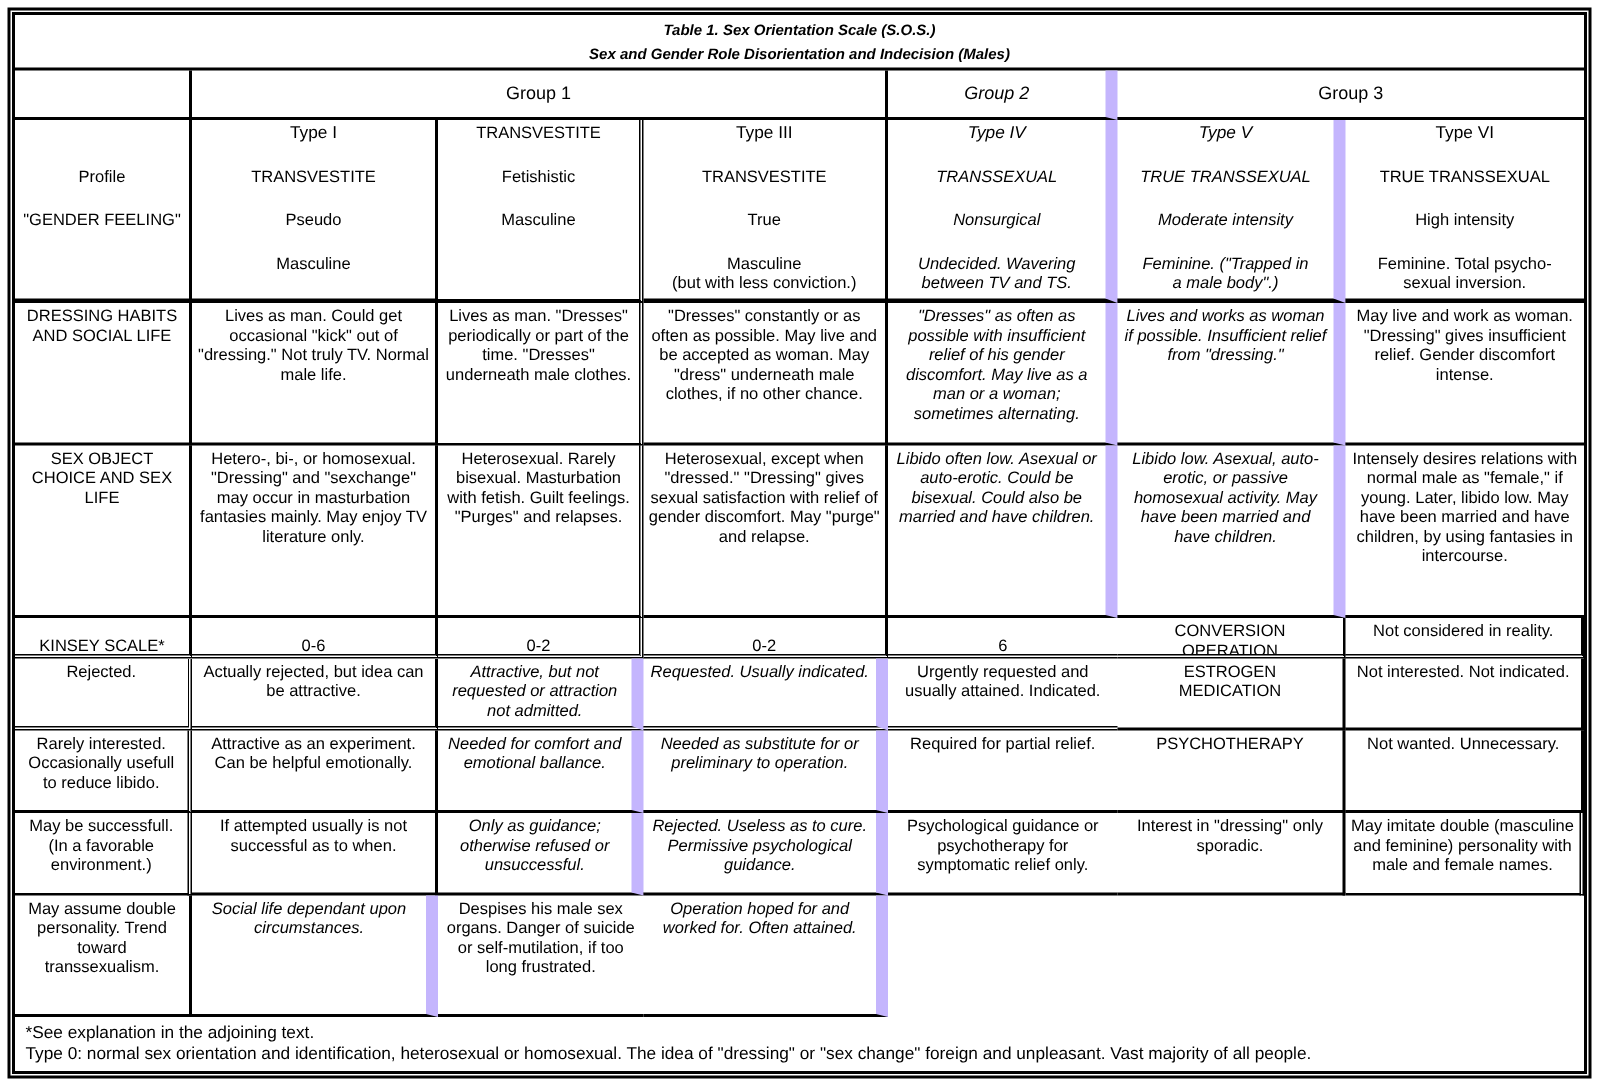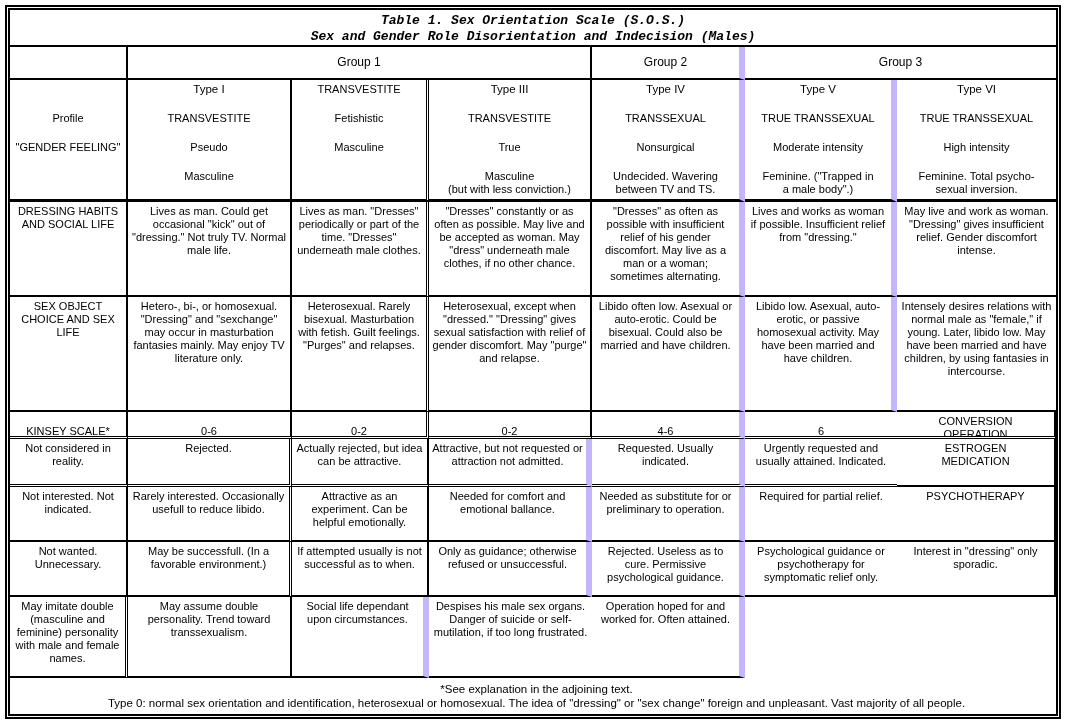--- a/index.html
+++ b/index.html
@@ -3,38 +3,38 @@
 <meta charset="utf-8">
 <style>
   html,body{margin:0;padding:0;background:#fff;}
   body{width:1066px;height:724px;overflow:hidden;font-family:"Liberation Sans","DejaVu Sans",sans-serif;color:#000;}
   .sheet{width:1056px;height:714px;margin:5px;border:5px double #000;box-sizing:border-box;background:#fff;}
   .grid{display:grid;width:100%;height:100%;
         grid-template-columns:118px 164px 137px 163px 153px 152px 159px;
         grid-template-rows:37px 33px 122px 95px 115px 27px 48px 55px 55px 81px 1fr;}
   .c{box-sizing:border-box;text-align:center;font-size:11px;line-height:13px;padding:3px 3px 0 3px;overflow:hidden;}
   .br2{border-right:2px solid #000;}
-  .br3{border-right:6px solid #c4b5fd;}
+  .br3{border-right:8px solid #c4b5fd;font-style:italic;}
   .brd{border-right:3px double #000;}
   .bb2{border-bottom:2px solid #000;}
   .bb3{border-bottom:3px solid #000;}
   .bbd{border-bottom:3px double #000;}
   .span-all{grid-column:1 / -1;}
   .g1{grid-column:2 / 5;}
   .g3{grid-column:6 / 8;}
-  .title{font-weight:bold;font-style:italic;font-size:13px;line-height:16px;padding-top:3px;font-family:Liberation Mono, monospace;}
+  .title{font-weight:bold;font-style:italic;font-size:10px;line-height:16px;padding-top:3px;}
   .ghead{display:flex;align-items:center;justify-content:center;font-size:12px;padding:0;}
   .pcell{display:flex;flex-direction:column;padding:0 3px;}
   .ps{flex:0 0 29px;padding-top:3px;box-sizing:border-box;}
   .psl{flex:1 1 auto;padding-top:3px;}
   .typehead{font-size:11.5px;}
   .pre{white-space:pre-line;}
   .vcenter{display:flex;align-items:center;justify-content:center;padding-top:15px;}
   .rowlabel{font-size:11px;}
-  .foot{text-align:center;padding:4px 0 0 7px;font-size:11.5px;line-height:14px;}
+  .foot{text-align:left;padding:4px 0 0 7px;font-size:11.5px;line-height:14px;}
 </style>
 </head>
 <body>
 
 <div class="sheet">
   <div class="grid">
 
     <div class="c span-all bb2 title">
       <div>Table 1. Sex Orientation Scale (S.O.S.)</div>
       <div>Sex and Gender Role Disorientation and Indecision (Males)</div>
@@ -107,21 +107,20 @@
     <div class="c brd bb2">Heterosexual. Rarely bisexual. Masturbation with fetish. Guilt feelings. "Purges" and relapses.</div>
     <div class="c br2 bb2">Heterosexual, except when "dressed." "Dressing" gives sexual satisfaction with relief of gender discomfort. May "purge" and relapse.</div>
     <div class="c br3 bb2">Libido often low. Asexual or auto-erotic. Could be bisexual. Could also be married and have children.</div>
     <div class="c br3 bb2">Libido low. Asexual, auto-erotic, or passive homosexual activity. May have been married and have children.</div>
     <div class="c bb2">Intensely desires relations with normal male as "female," if young. Later, libido low. May have been married and have children, by using fantasies in intercourse.</div>
 
     <div class="c br2 bbd rowlabel vcenter">KINSEY SCALE*</div>
     <div class="c br2 bbd vcenter">0-6</div>
     <div class="c brd bbd vcenter">0-2</div>
     <div class="c br2 bbd vcenter">0-2</div>
-    <div class="c br3 bbd vcenter">4-6</div>
     <div class="c bbd vcenter">6</div>
 
     <div class="c br2 bbd rowlabel pre">CONVERSION
 OPERATION</div>
     <div class="c br2 bbd">Not considered in reality.</div>
     <div class="c brd bbd">Rejected.</div>
     <div class="c br2 bbd">Actually rejected, but idea can be attractive.</div>
     <div class="c br3 bbd">Attractive, but not requested or attraction not admitted.</div>
     <div class="c br3 bbd">Requested. Usually indicated.</div>
     <div class="c bbd">Urgently requested and usually attained. Indicated.</div>

